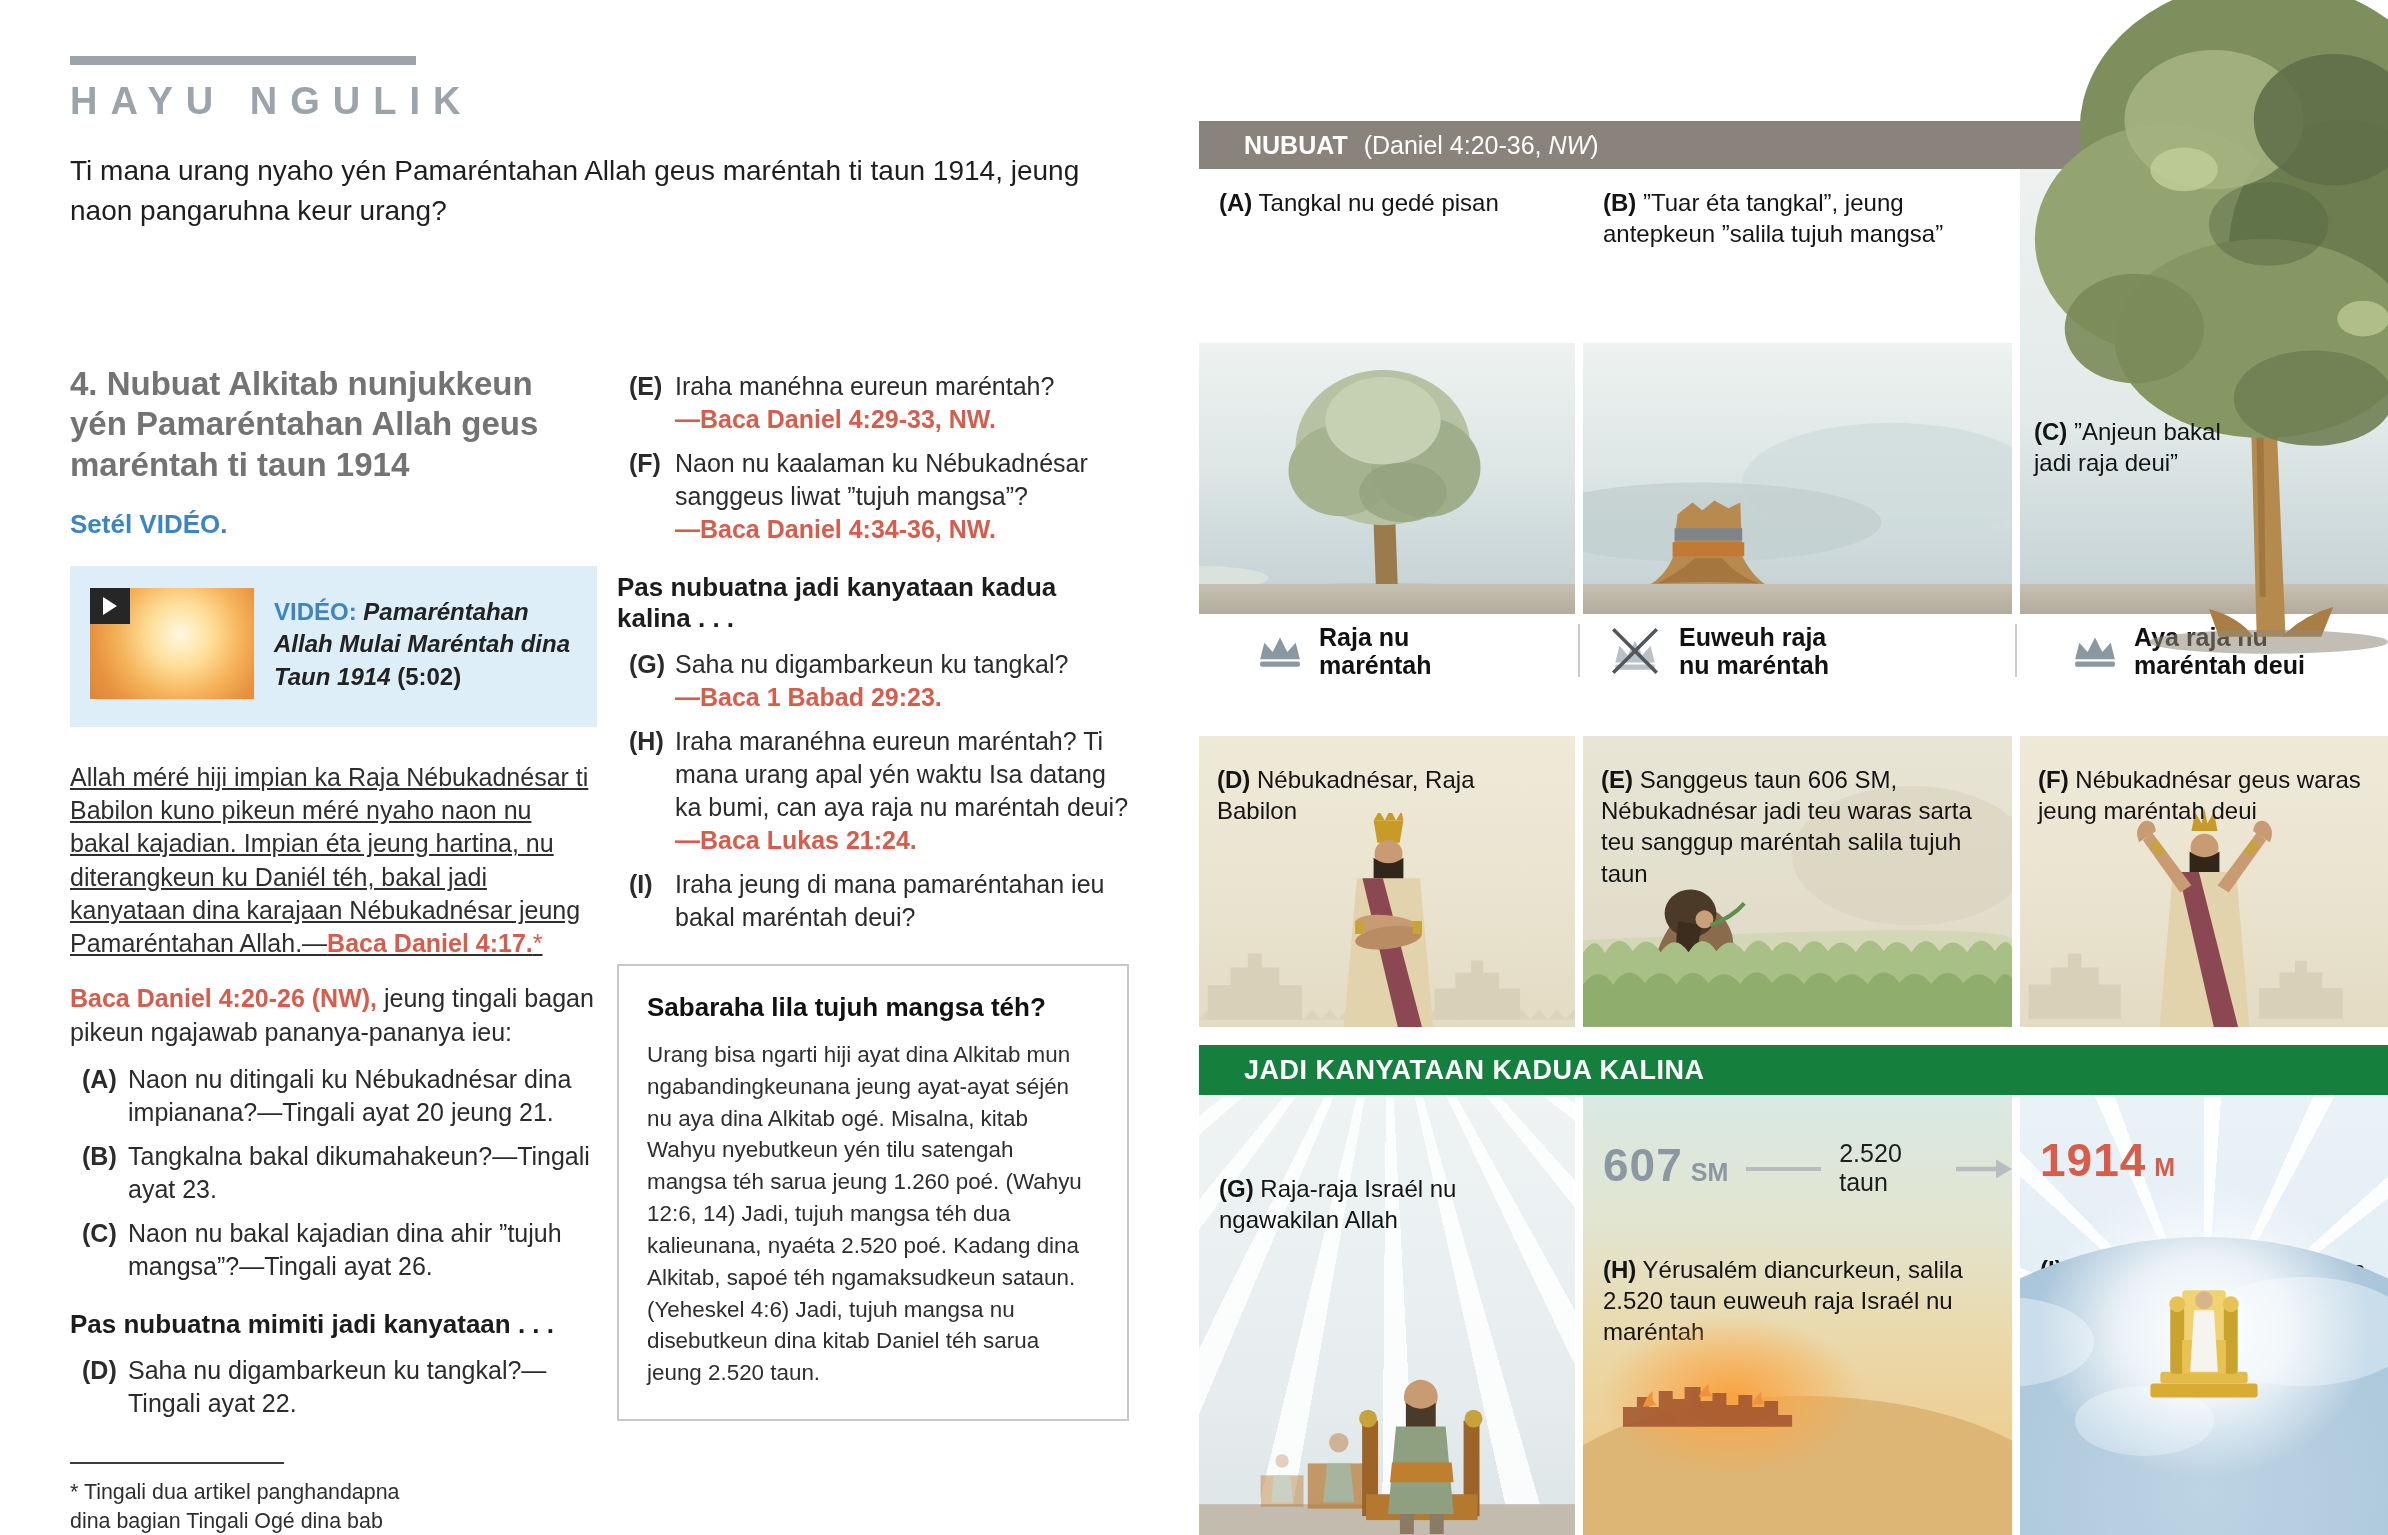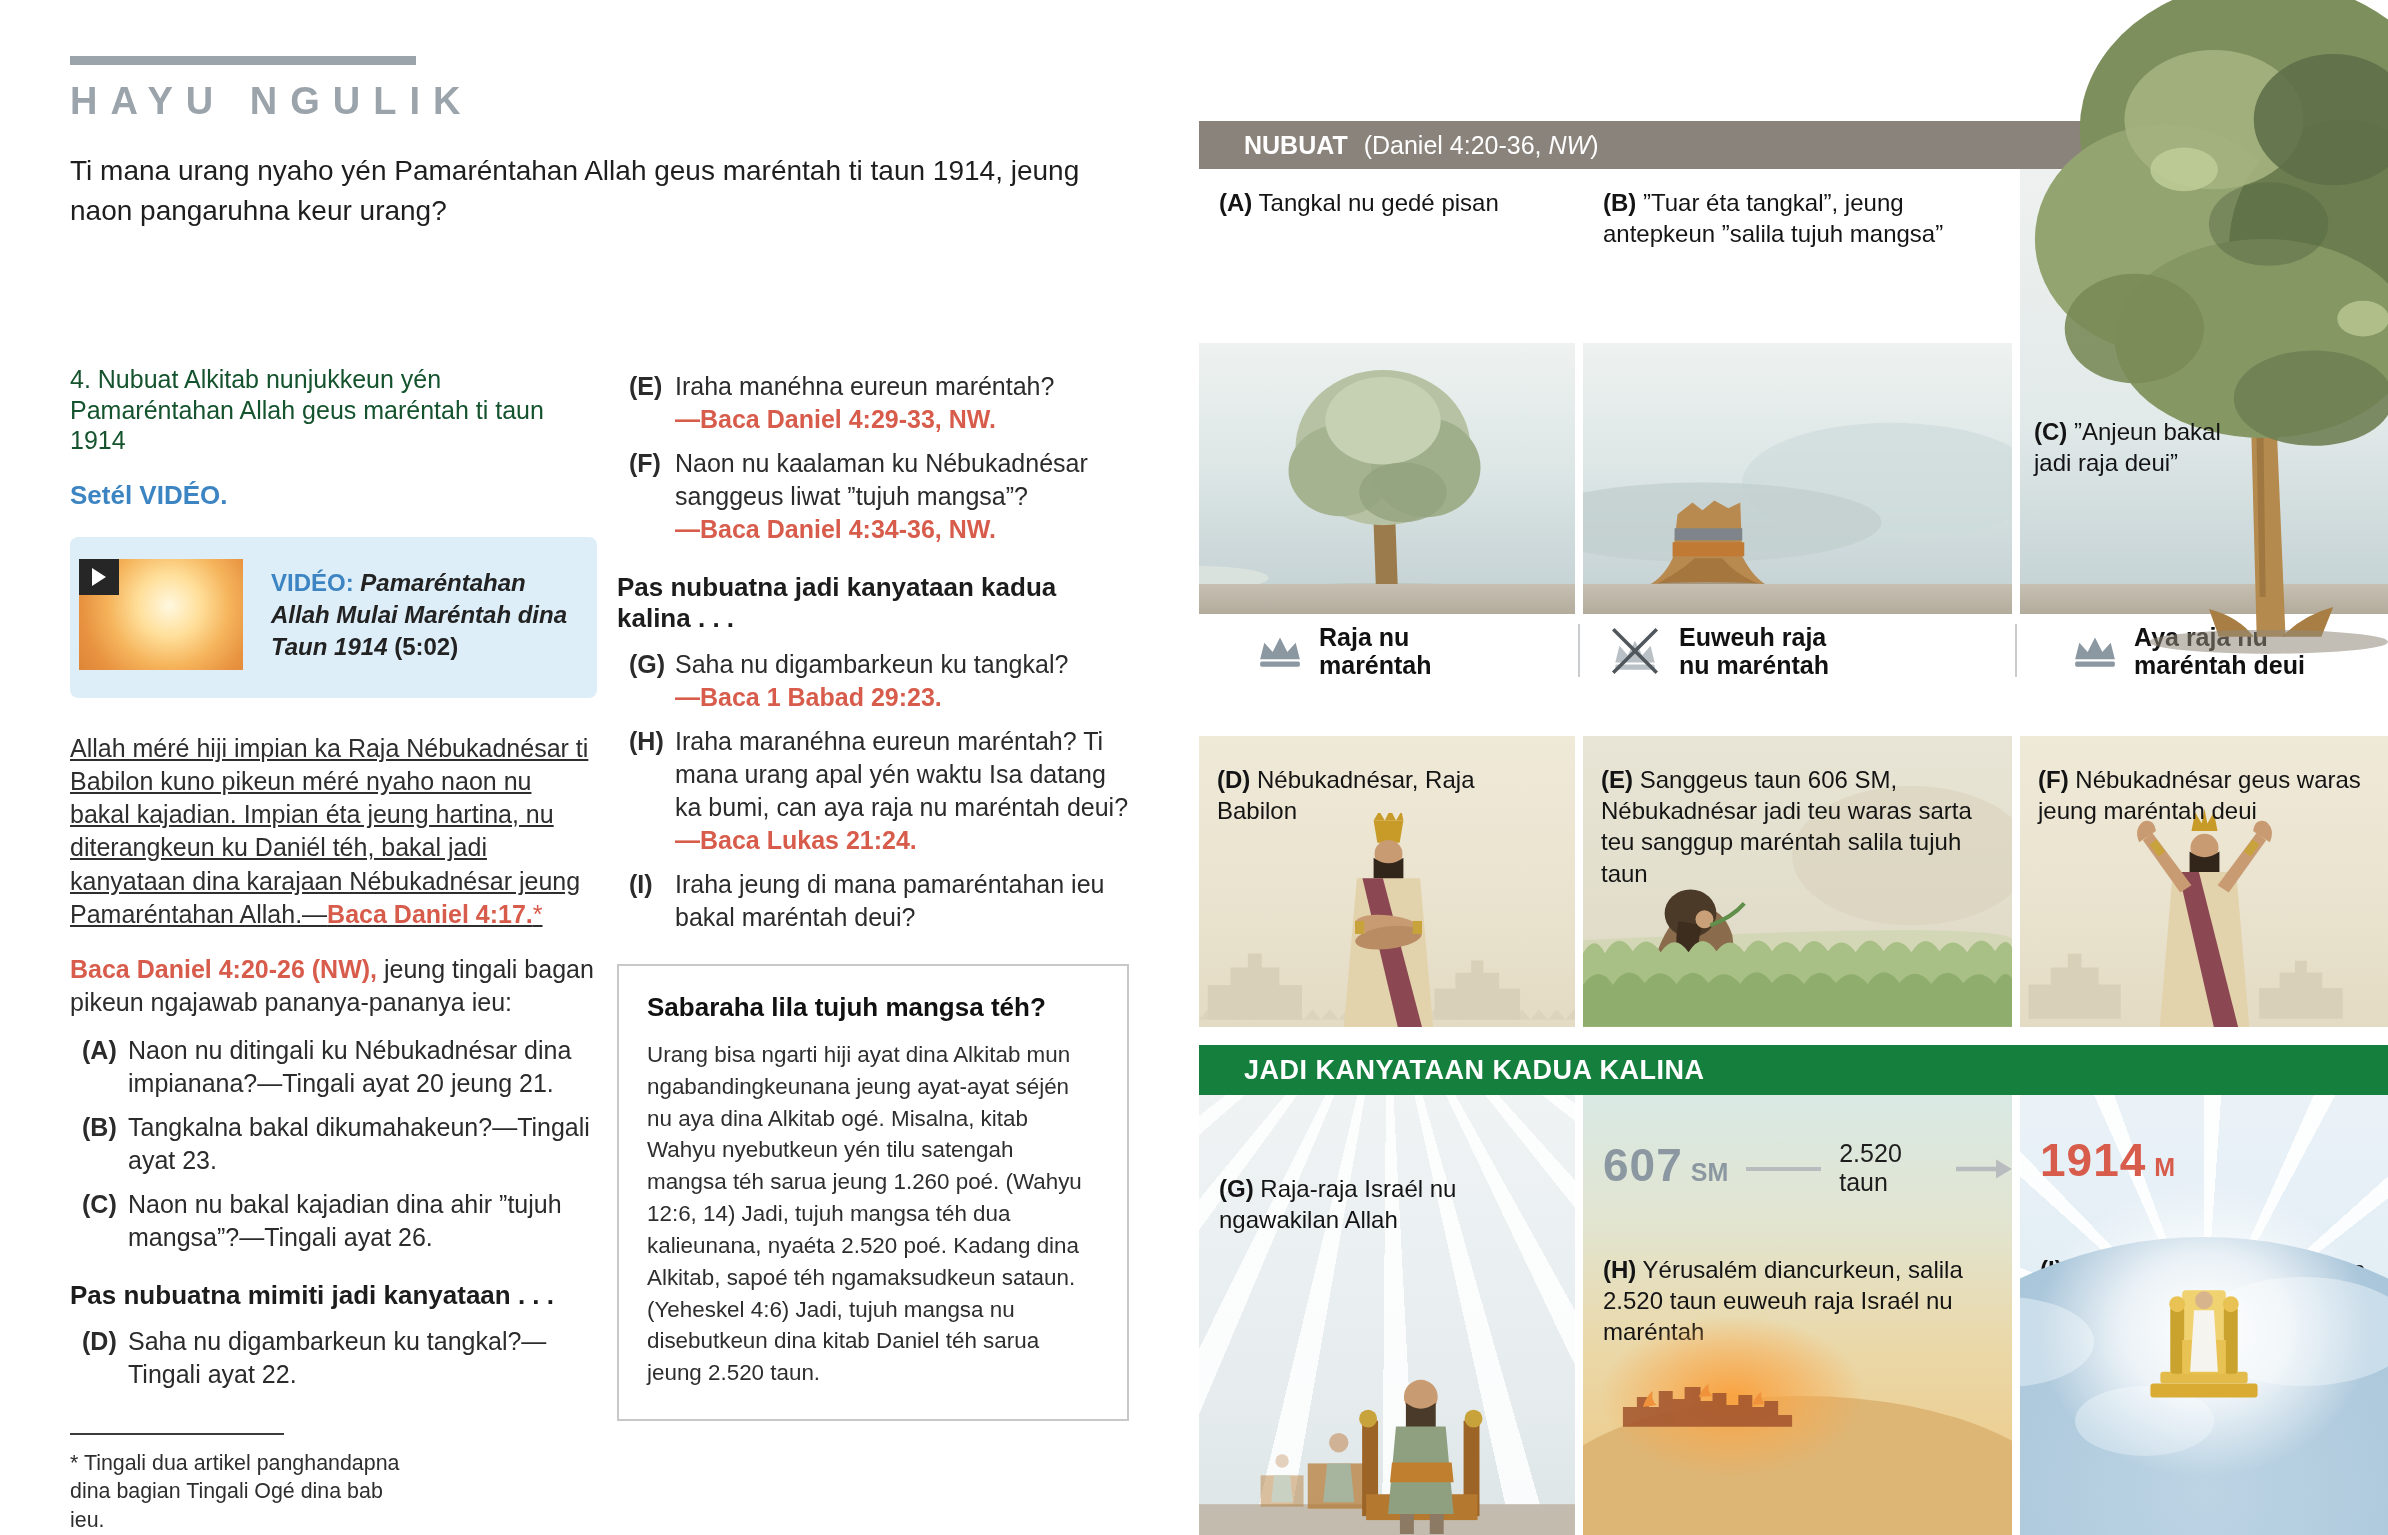--- a/index.html
+++ b/index.html
@@ -6,23 +6,23 @@
   .spread{position:relative;width:2388px;height:1535px;background:#ffffff;
     font-family:"Liberation Sans",sans-serif;color:#2b2b2b;overflow:hidden;}
   
   .lp{position:absolute;left:0;top:0;width:1199px;height:1535px;background:#fff;}
   .kicker-bar{position:absolute;left:70px;top:56px;width:346px;height:9px;background:#9ba3ab;}
   .kicker{position:absolute;left:70px;top:80px;font-size:38px;font-weight:bold;
     letter-spacing:13px;color:#9ba3ab;}
   .intro{position:absolute;left:70px;top:151px;width:1015px;font-size:28px;line-height:1.42;color:#1e1e1e;}
   .col1{position:absolute;left:70px;top:364px;width:527px;}
   .col2{position:absolute;left:617px;top:364px;width:512px;}
-  .sec-title{font-size:25px;line-height:1.22;font-weight:normal;color:#14532d;}
+  .sec-title{font-size:33px;line-height:1.22;font-weight:bold;color:#737373;}
   .video-cue{margin-top:24px;font-size:26px;font-weight:bold;color:#3d85c2;}
-  .video-card{margin-top:26px;background:#ddeef8;padding:22px 20px 28px 9px;display:flex;gap:28px;border-radius:8px;}
+  .video-card{margin-top:26px;background:#ddeef8;padding:22px 20px 28px 20px;display:flex;gap:20px;}
   .thumb{position:relative;width:164px;height:111px;flex:0 0 auto;
     background:radial-gradient(circle at 55% 42%,#fff8e0 0%,#ffdf9a 28%,#f5b35a 55%,#e89340 78%,#de8638 100%);}
   .play{position:absolute;left:0;top:0;width:40px;height:36px;background:#262626;display:flex;align-items:center;justify-content:center;}
   .play-tri{width:0;height:0;border-left:14px solid #fff;border-top:9px solid transparent;border-bottom:9px solid transparent;}
   .vtext{font-size:24px;line-height:1.35;padding-top:8px;}
   .vlabel{color:#3d85c2;font-weight:bold;}
   .vtitle{font-style:italic;font-weight:bold;color:#222;}
   .vdur{font-weight:bold;color:#222;}
   .para{margin-top:34px;font-size:25px;line-height:1.33;color:#2e2e2e;text-decoration:underline;}
   .red{color:#d85c4b;font-weight:bold;}

